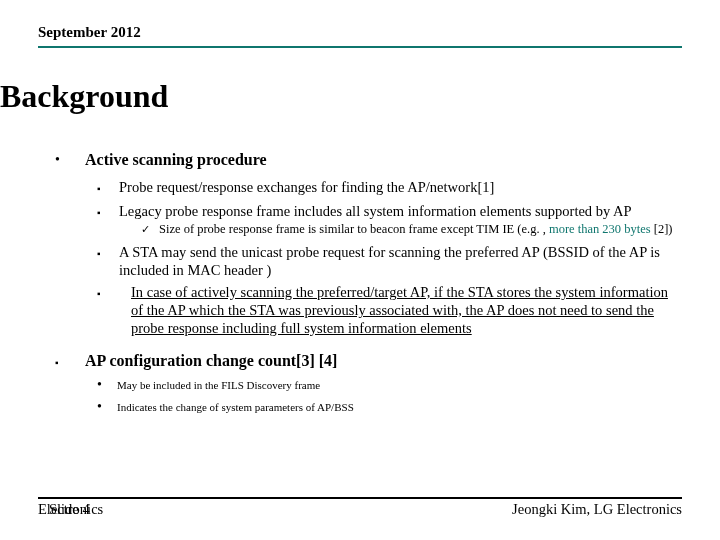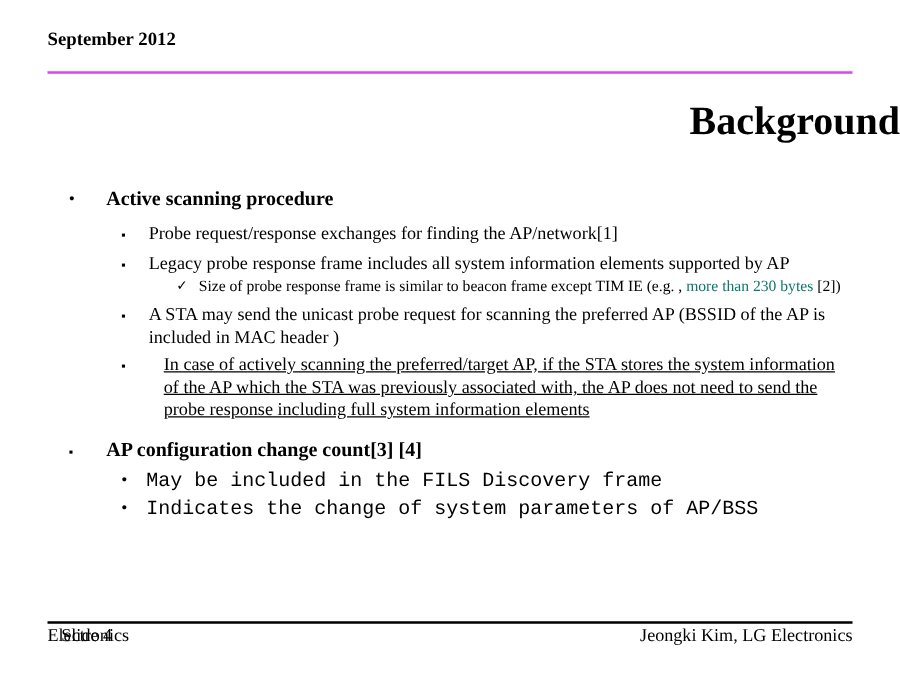--- a/index.html
+++ b/index.html
@@ -14,29 +14,29 @@
   }
   .header {
     position: absolute;
     top: 24px;
     left: 38px;
     right: 38px;
     display: flex;
     justify-content: space-between;
     font-weight: bold;
     font-size: 15px;
-    border-bottom: 2px solid #d946ef;
-    padding-bottom: 16px;
+    border-bottom: 2px solid #0f766e;
+    padding-bottom: 5px;
   }
   .title {
     position: absolute;
     top: 78px;
     left: 0;
     right: 0;
-    text-align: right;
+    text-align: left;
     font-weight: bold;
     font-size: 32px;
   }
   .content {
     position: absolute;
     top: 150px;
     left: 55px;
     right: 38px;
   }
   .dot-item {
@@ -117,23 +117,22 @@
     display: flex;
     margin-bottom: 2px;
   }
   .sub-dot-bullet {
     width: 20px;
     flex-shrink: 0;
     font-size: 14px;
     line-height: 20px;
   }
   .sub-dot-text {
-    font-size: 16px;
-    line-height: 20px;
-    font-family: Liberation Mono, monospace;
+    font-size: 11px;
+    line-height: 20px;
   }
   .footer {
     position: absolute;
     bottom: 22px;
     left: 38px;
     right: 38px;
     display: flex;
     justify-content: space-between;
     font-size: 14.5px;
     border-top: 2px solid #000;

